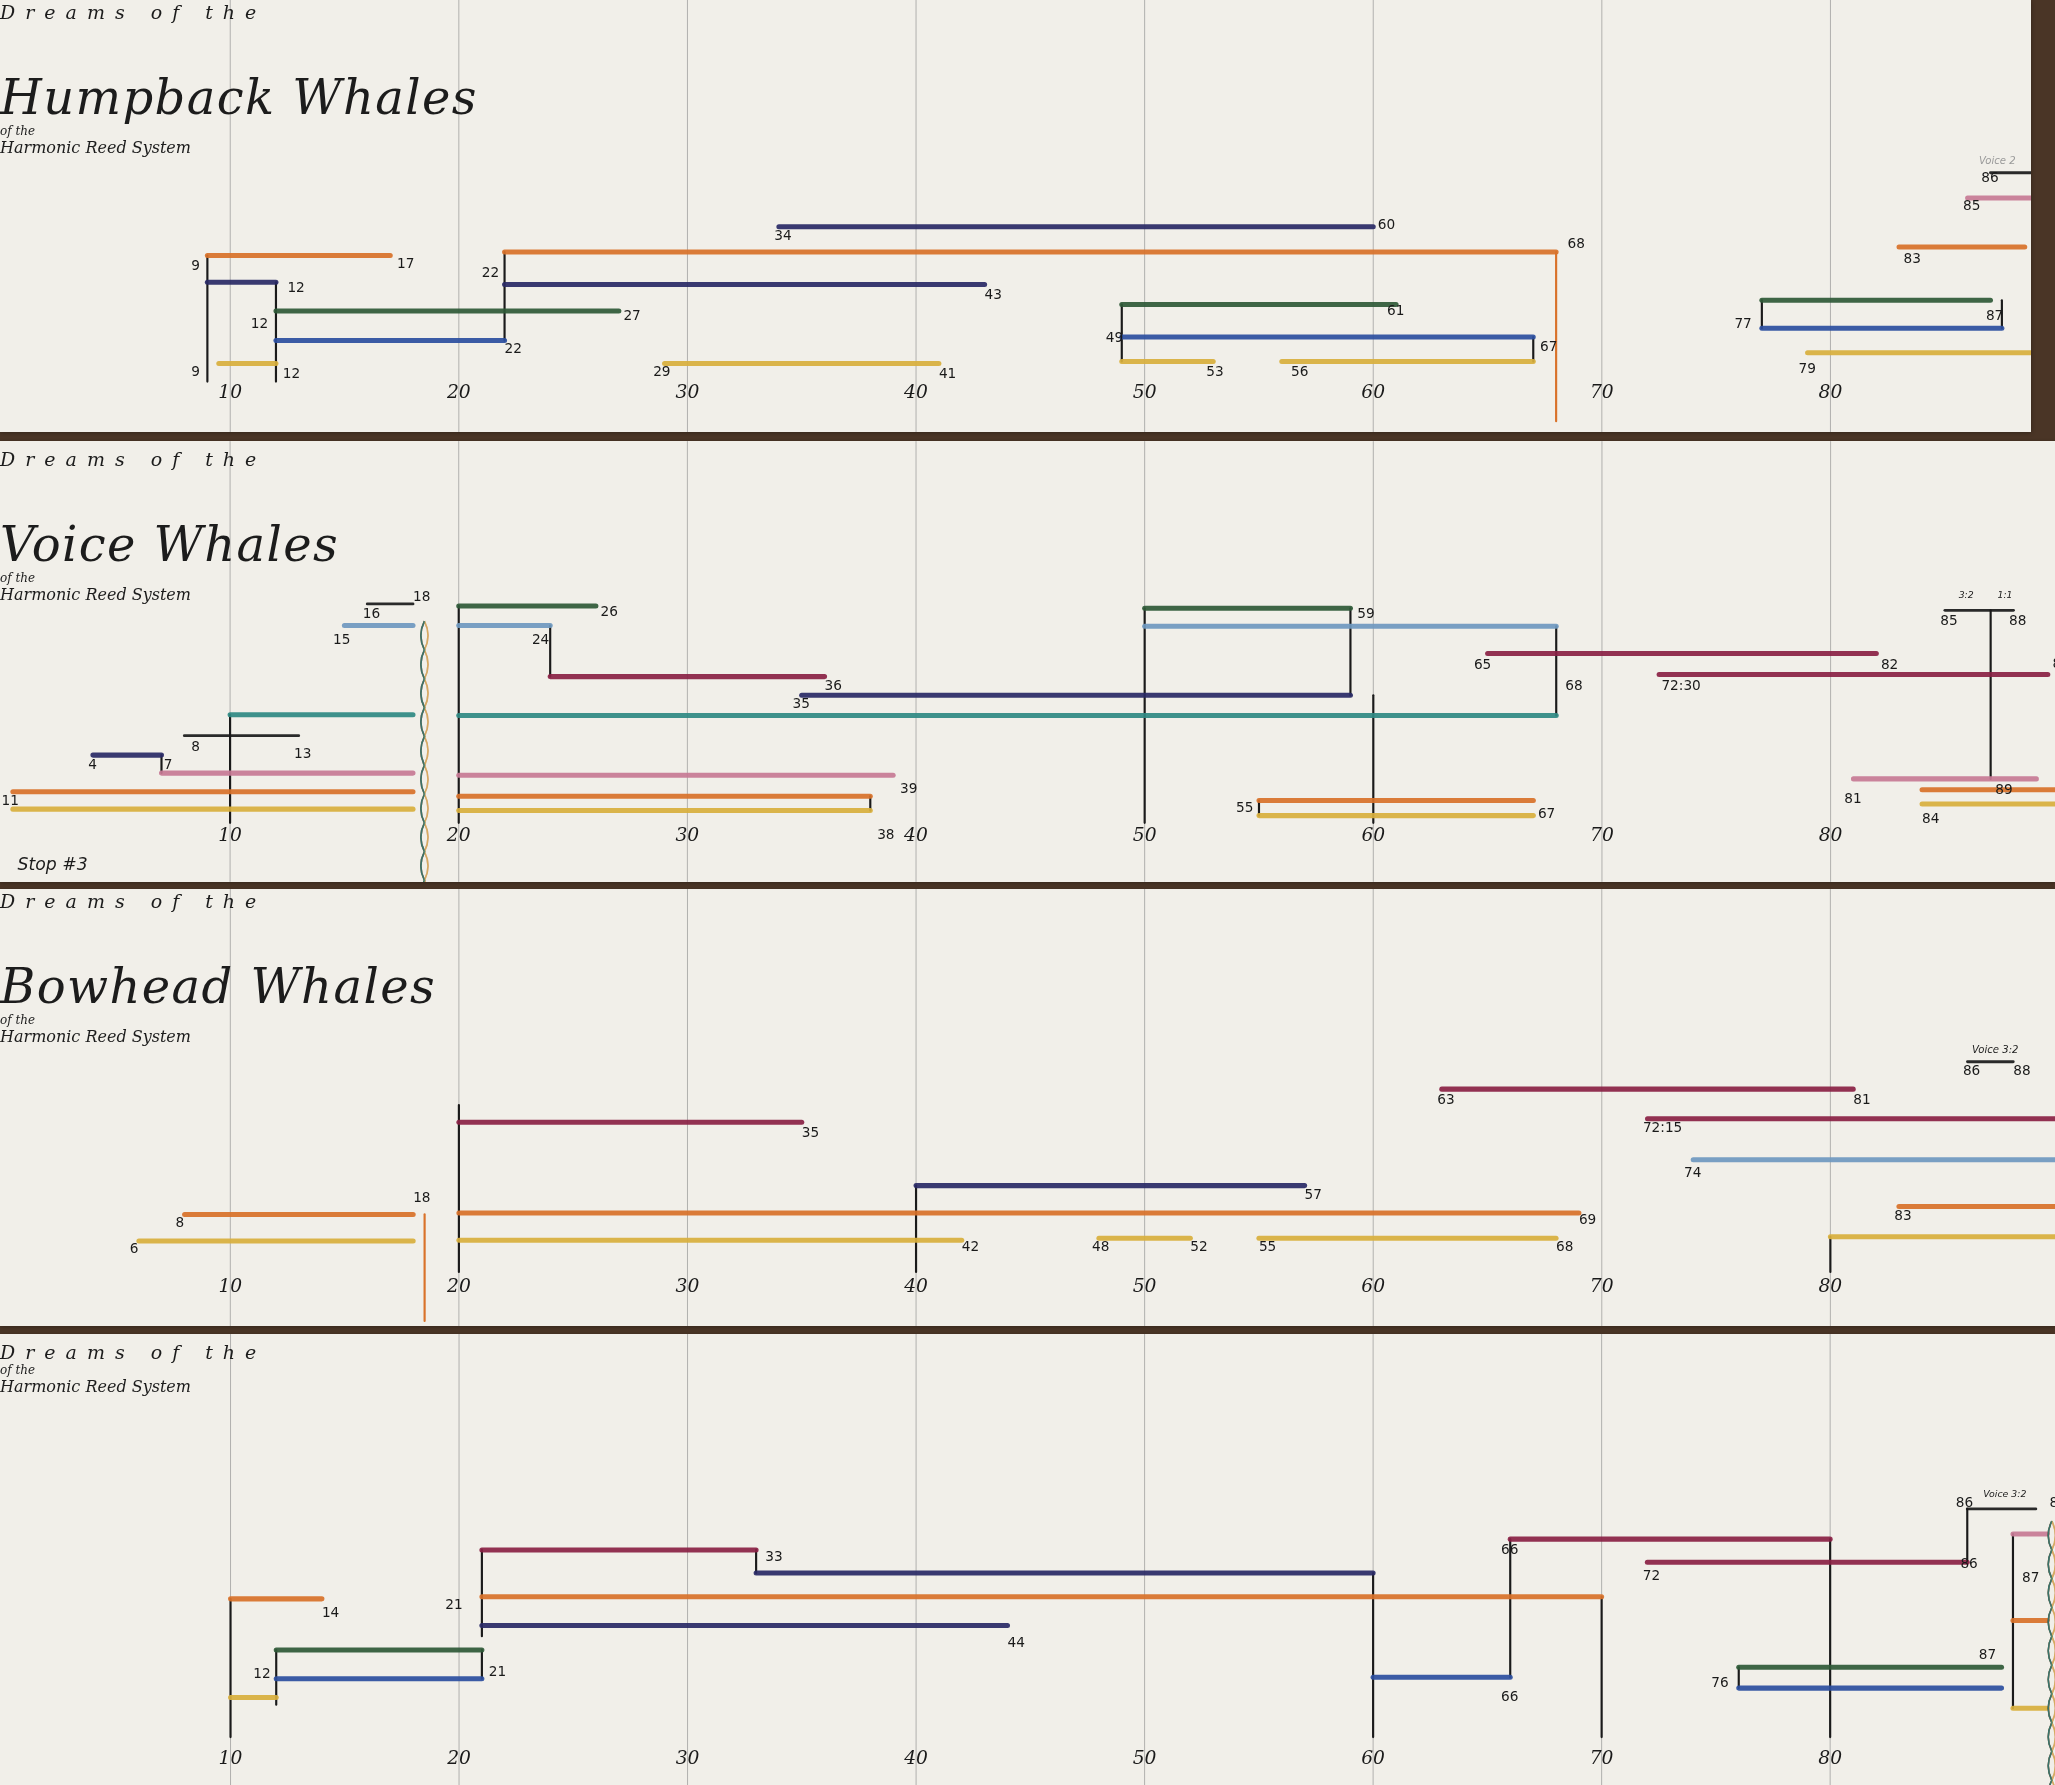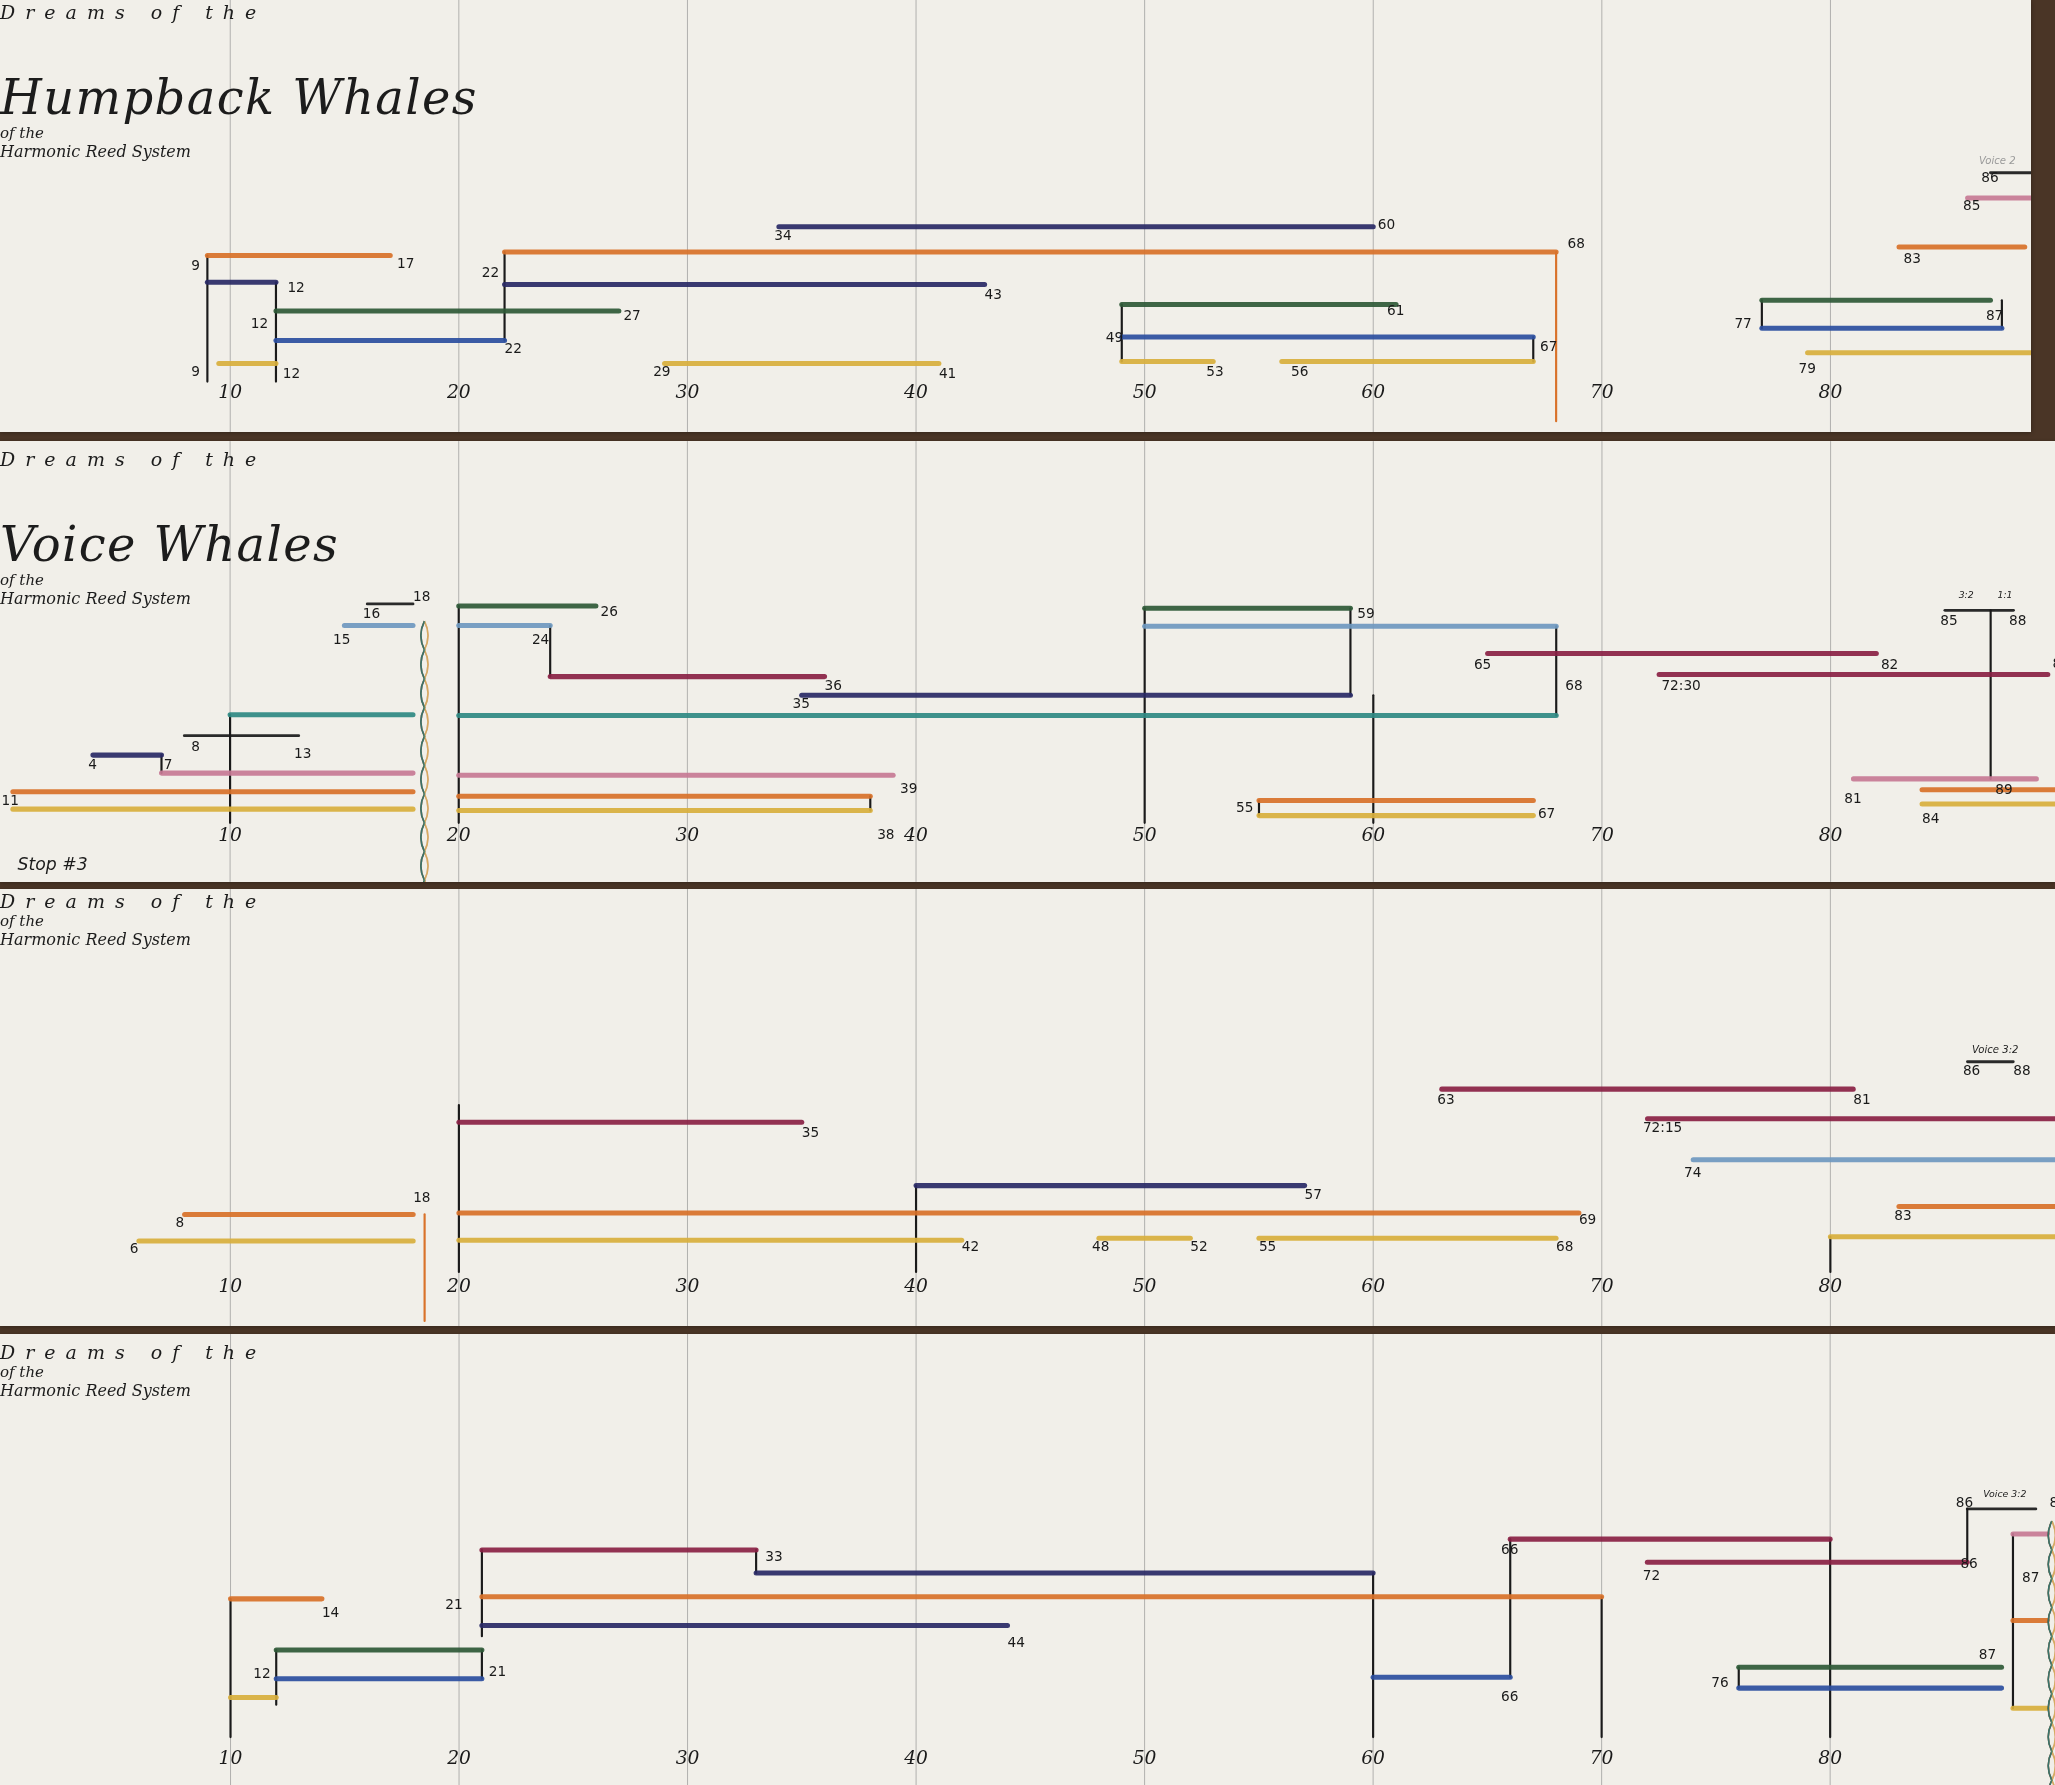--- a/index.html
+++ b/index.html
@@ -2,21 +2,21 @@
 <html style="font-size:11.5px"><head>
 <meta charset="utf-8">
 <style>
   html,body{margin:0;padding:0;background:#4a3526;}
   body{width:2056px;height:1786px;position:relative;overflow:hidden;}
   .panel{position:absolute;left:0;background:#f1efe9;box-shadow:0 1.4px 4.3px rgba(0,0,0,.35);overflow:hidden;}
   .panel svg{position:absolute;left:0;top:0;}
   .title-block{position:absolute;left:0;width:100%;text-align:left;pointer-events:none;color:#1c1c1c;}
   .t-pre{font-family:"DejaVu Serif",serif;font-style:italic;font-size:19px;letter-spacing:10px;}
   .t-main{font-family:"DejaVu Serif",serif;font-style:italic;font-size:48px;line-height:53px;letter-spacing:1.4px;margin-top:48px;}
-  .t-of{font-family:"DejaVu Serif",serif;font-style:italic;font-size:15px;}
+  .t-of{font-family:"DejaVu Serif",serif;font-style:italic;font-size:12px;}
   .t-sys{font-family:"DejaVu Serif",serif;font-style:italic;font-size:16px;}
 </style>
 </head>
 <body>
 
 <div id="scroll-stack">
     <div class="panel" style="top: 0px; height: 432px; width: 2031px;">
     <svg width="2056" height="432" viewBox="0 0 2855 600">
         <line x1="319.5" x2="319.5" y1="0" y2="600" stroke="#8d8d8d" stroke-width="1.2" opacity="0.75"></line>
         <line x1="637" x2="637" y1="0" y2="600" stroke="#8d8d8d" stroke-width="1.2" opacity="0.75"></line>
@@ -252,20 +252,21 @@
         <text x="2281.65" y="337" font-size="19" font-family="DejaVu Sans, sans-serif" fill="#1a1a1a">72:15</text>
         <text x="2338.7999999999997" y="400" font-size="19" font-family="DejaVu Sans, sans-serif" fill="#1a1a1a">74</text>
         <text x="2630.9" y="460" font-size="19" font-family="DejaVu Sans, sans-serif" fill="#1a1a1a">83</text>
         <text x="2726.15" y="258" font-size="19" font-family="DejaVu Sans, sans-serif" fill="#1a1a1a">86</text>
         <text x="2796" y="258" font-size="19" font-family="DejaVu Sans, sans-serif" fill="#1a1a1a">88</text>
         <text x="2859.5" y="302" font-size="19" font-family="DejaVu Sans, sans-serif" fill="#1a1a1a">18</text>
         <text x="2738.85" y="228" font-size="14" font-family="DejaVu Sans, sans-serif" font-style="italic" fill="#1c1c1c">Voice 3:2</text>
       </svg>
       <div class="title-block" style="top: 1.4px;">
       <div class="t-pre">Dreams of the</div>
+      <div class="t-main">Bowhead Whales</div>
       <div class="t-of">of the</div>
       <div class="t-sys">Harmonic Reed System</div>
     </div>
   </div>
     <div class="panel" style="top: 1334px; height: 452px; width: 2056px;">
     <svg width="2056" height="452" viewBox="0 0 2855 628">
         <line x1="319.5" x2="319.5" y1="0" y2="628" stroke="#8d8d8d" stroke-width="1.2" opacity="0.75"></line>
         <line x1="637" x2="637" y1="0" y2="628" stroke="#8d8d8d" stroke-width="1.2" opacity="0.75"></line>
         <line x1="954.5" x2="954.5" y1="0" y2="628" stroke="#8d8d8d" stroke-width="1.2" opacity="0.75"></line>
         <line x1="1272" x2="1272" y1="0" y2="628" stroke="#8d8d8d" stroke-width="1.2" opacity="0.75"></line>

